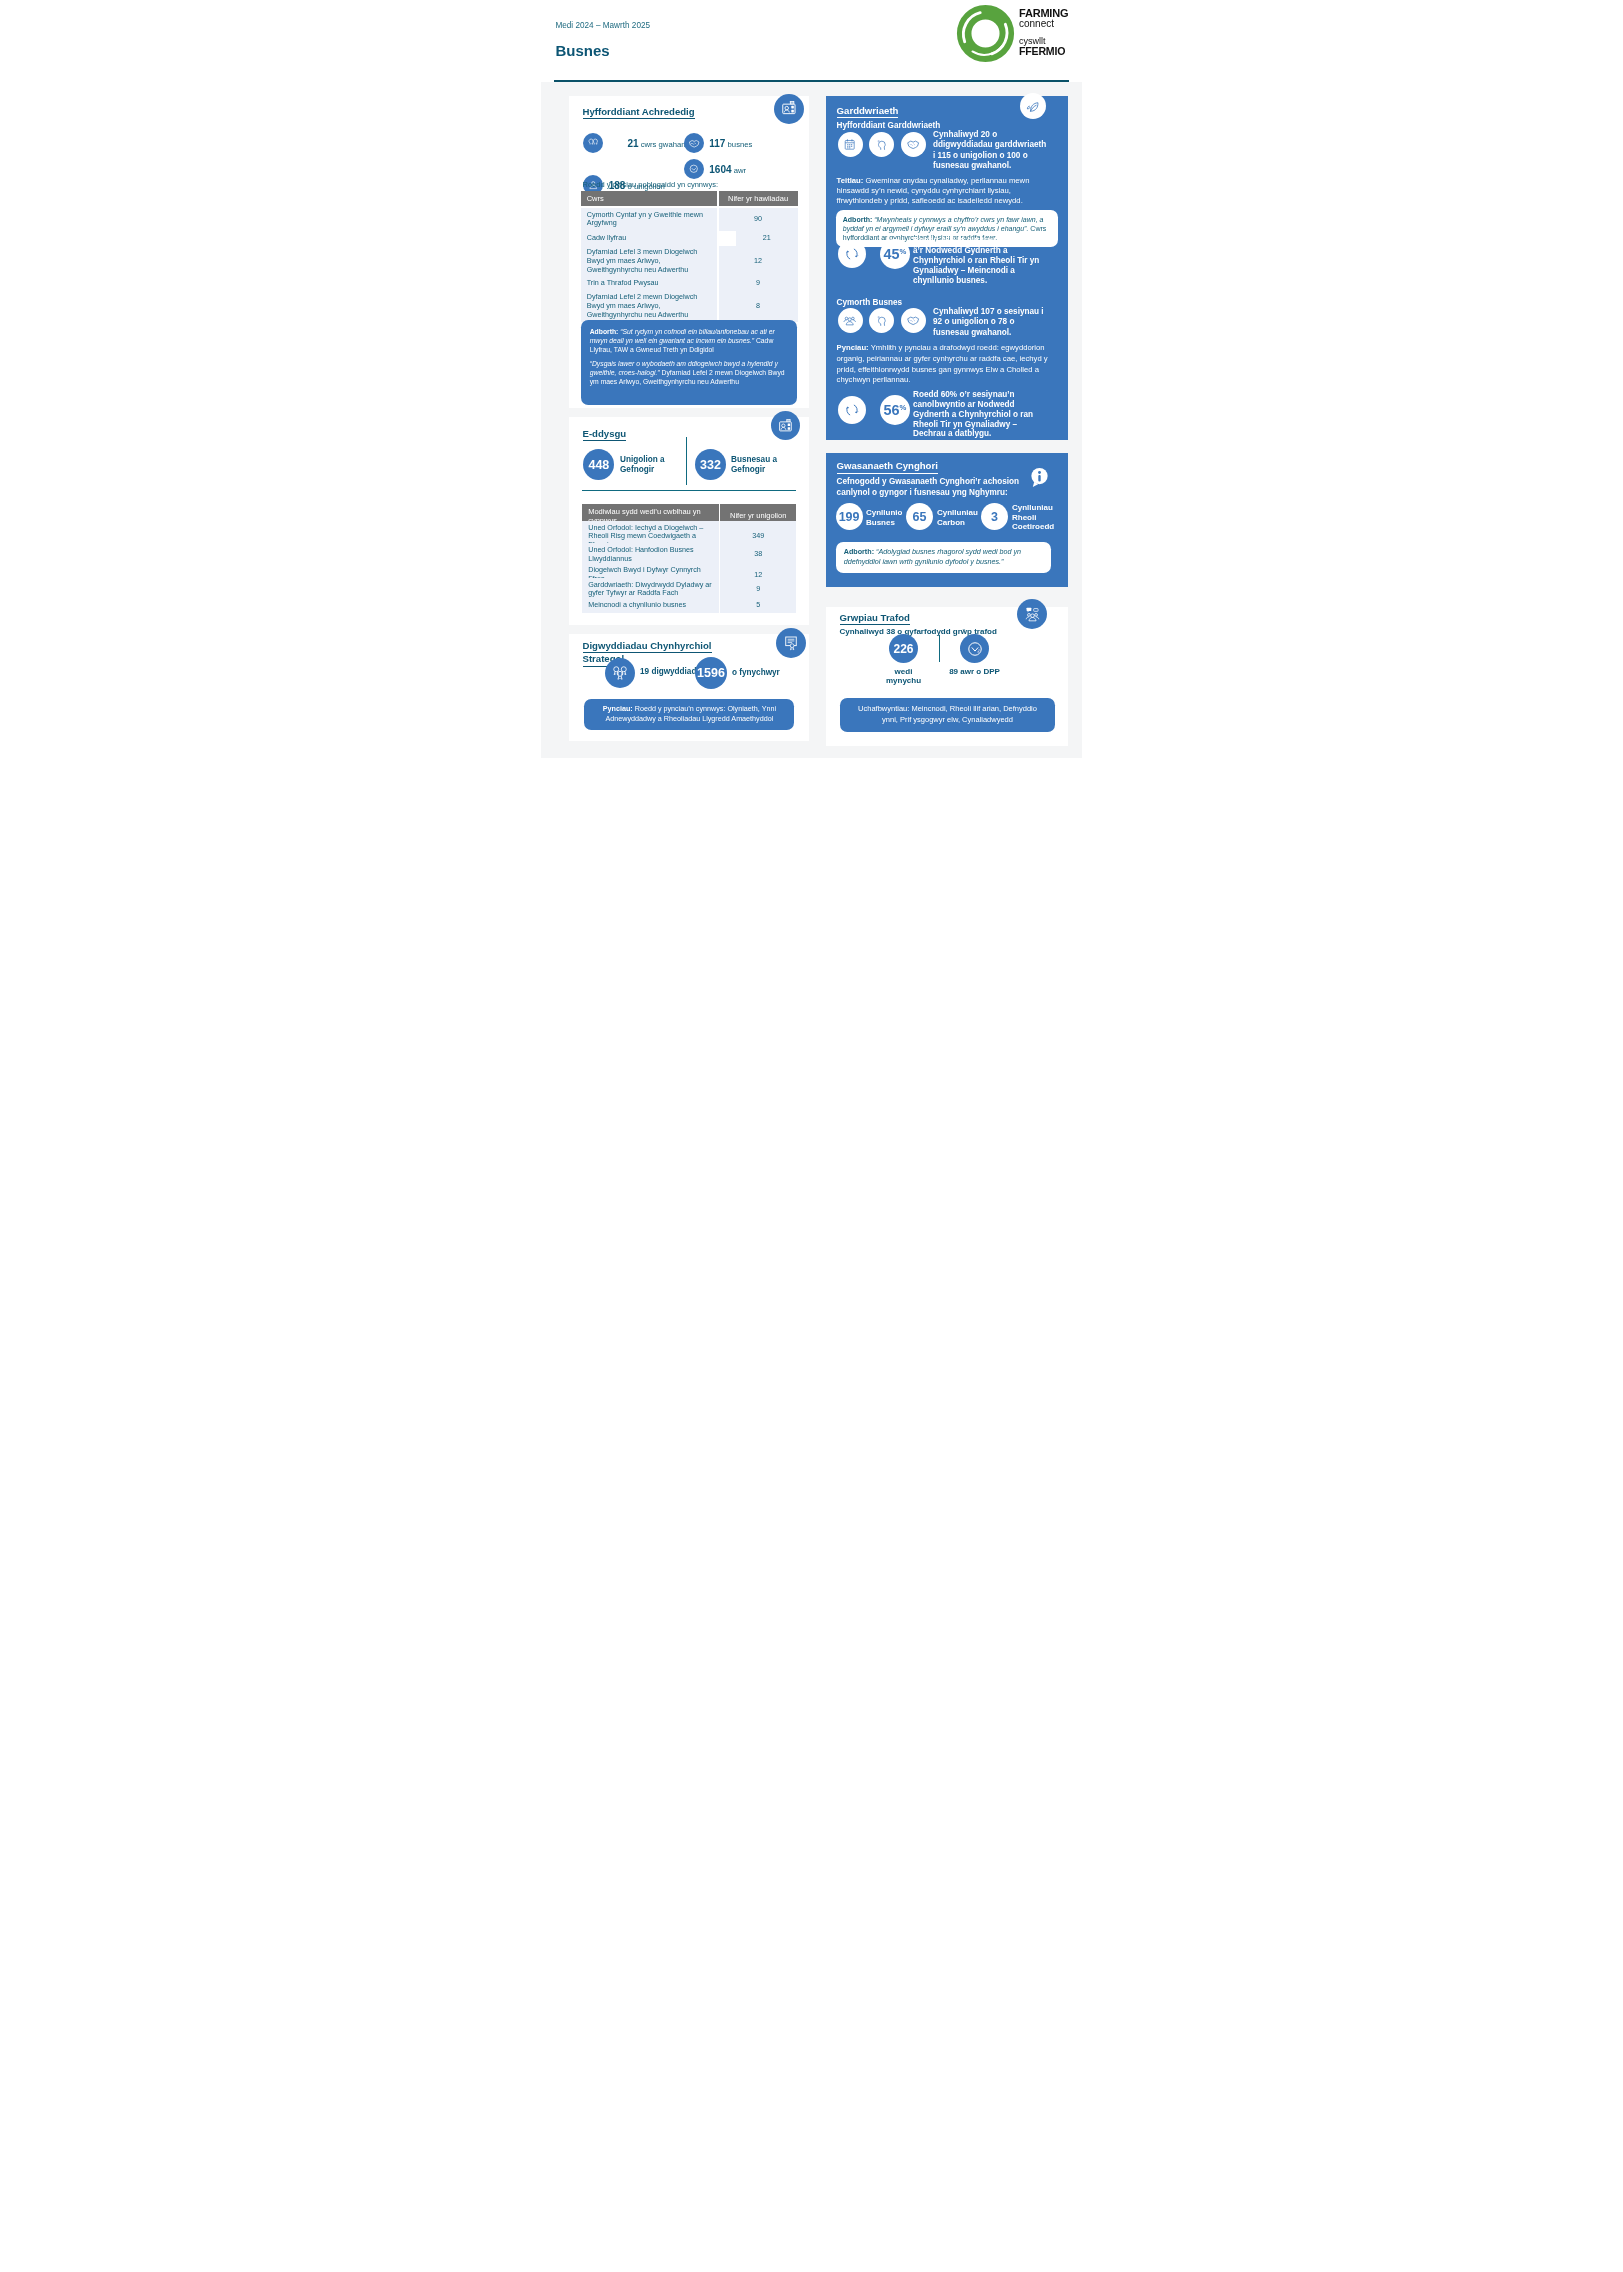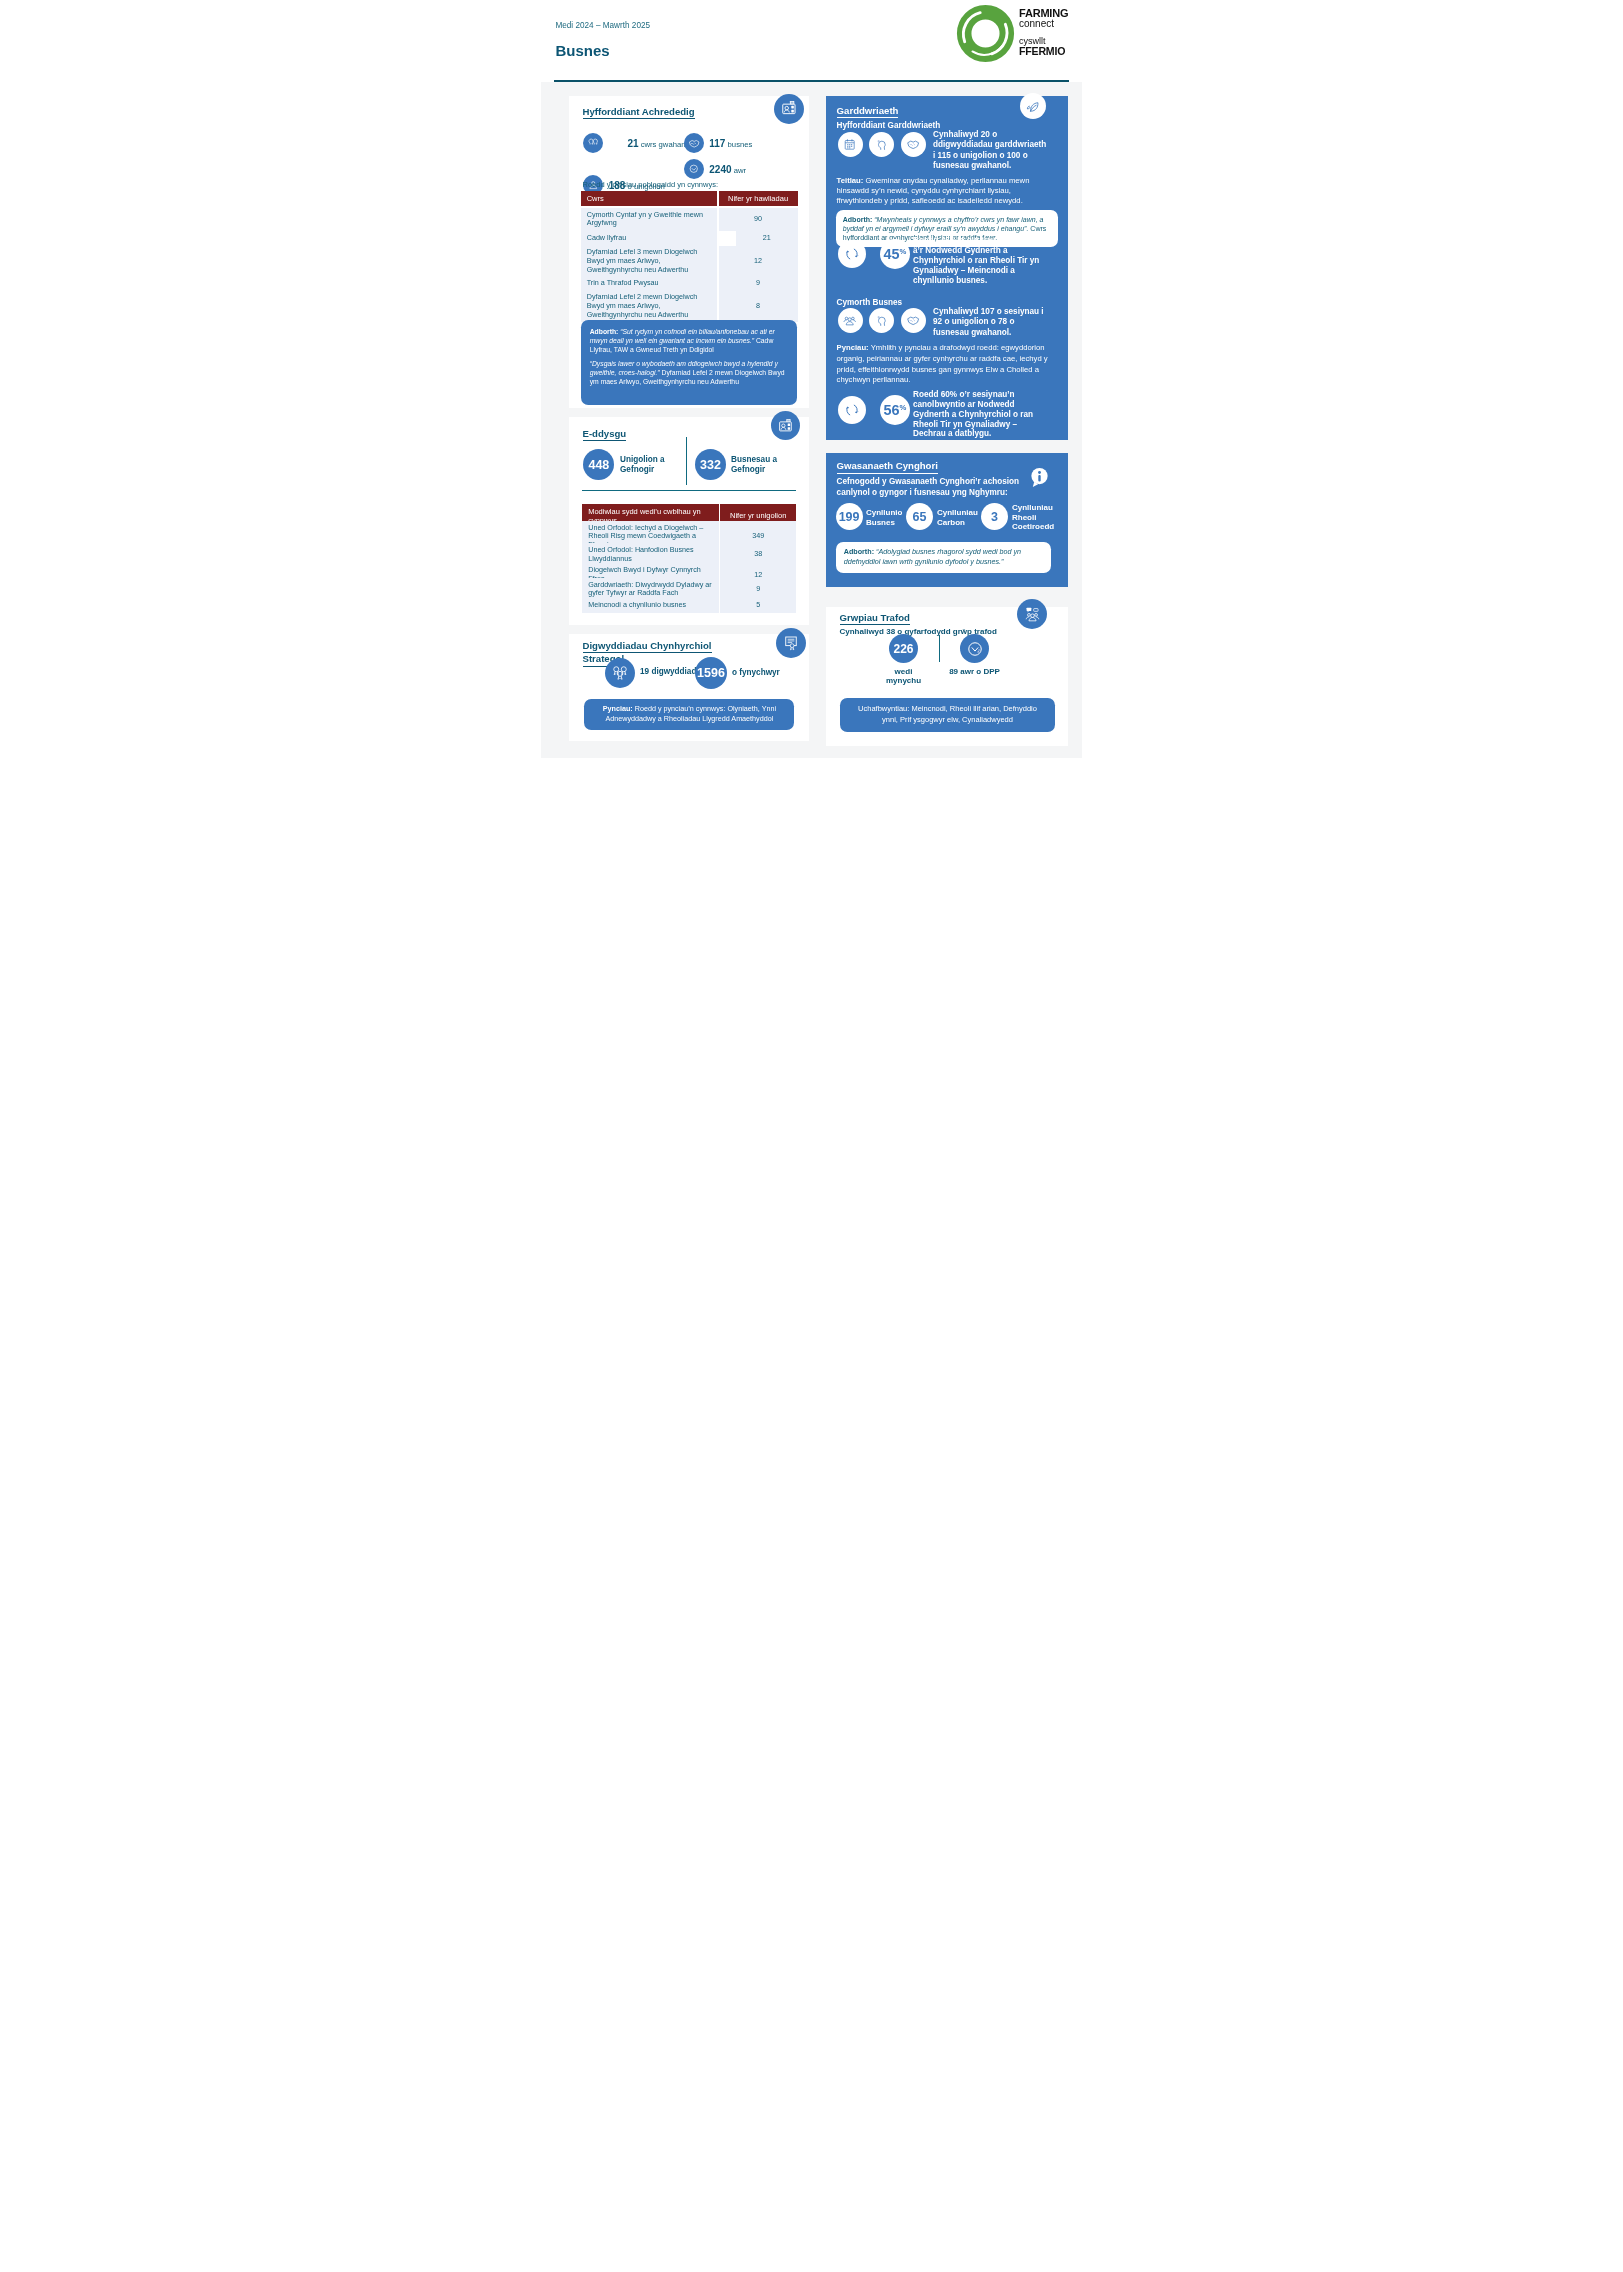--- a/index.html
+++ b/index.html
@@ -26,21 +26,21 @@
   .whitec{background:#ffffff;color:#3a76bc;}
   .numc{font-weight:bold;}
   .stat{display:flex;align-items:center;gap:5.3px;}
   .stat .num{font-size:10px;font-weight:bold;color:#0c5574;}
   .stat .lab{font-size:7.7px;color:#176079;}
   .tbl{display:flex;flex-direction:column;gap:1.4px;}
   .trow{display:grid;column-gap:1.4px;}
   .tc{display:flex;align-items:center;font-size:7.2px;color:#176079;line-height:1.22;}
   .tc.left{padding:2.9px 4.8px 2.9px 6.2px;background:#ecf0f8;}
   .tc.right{justify-content:center;background:#ecf0f8;}
-  .thead .tc{background:#7f1d1d;color:#ffffff;font-size:7.5px;}
+  .thead .tc{background:#737373;color:#ffffff;font-size:7.5px;}
   .fbox{background:#3a76bc;border-radius:7.2px;color:#ffffff;}
   .wbox{background:#ffffff;border-radius:7.2px;color:#176079;}
   .q{font-style:italic;}
   .b{font-weight:bold;}
   .wt{color:#ffffff;}
   .pv{font-size:14.4px;font-weight:bold;}
   .ps{font-size:7.7px;font-weight:bold;vertical-align:5.3px;}
   .vline{background:#0f6a80;}
   svg{display:block;}
 </style>
@@ -115,21 +115,21 @@
       <span><span class="num">188</span>
       <span class="lab">o unigolion</span></span>
     </div>
     <div class="abs stat" style="left:115px;top:63px;">
       <span class="icirc bluec" style="width:20px;height:20px;">
         <svg width="13.5" height="13.5" viewBox="0 0 48 48" fill="none" stroke="#fff" stroke-width="2.4">
           <circle cx="24" cy="24" r="13"></circle>
           <path d="M18 23l6 6 6-6" stroke-linecap="round"></path>
         </svg>
       </span>
-      <span><span class="num">2240</span>
+      <span><span class="num">1604</span>
       <span class="lab">awr</span></span>
     </div>
 
     <div class="abs" style="left:13.5px;top:84px;font-size:7.5px;color:#176079;">Roedd y cyrsiau poblogaidd yn cynnwys:</div>
 
     <div class="abs tbl" style="left:11.5px;top:95px;width:217px;">
       <div class="trow thead" style="grid-template-columns:63% 1fr;height:15.4px;">
         <div class="tc left">Cwrs</div>
         <div class="tc right">Nifer yr hawliadau</div>
       </div>

